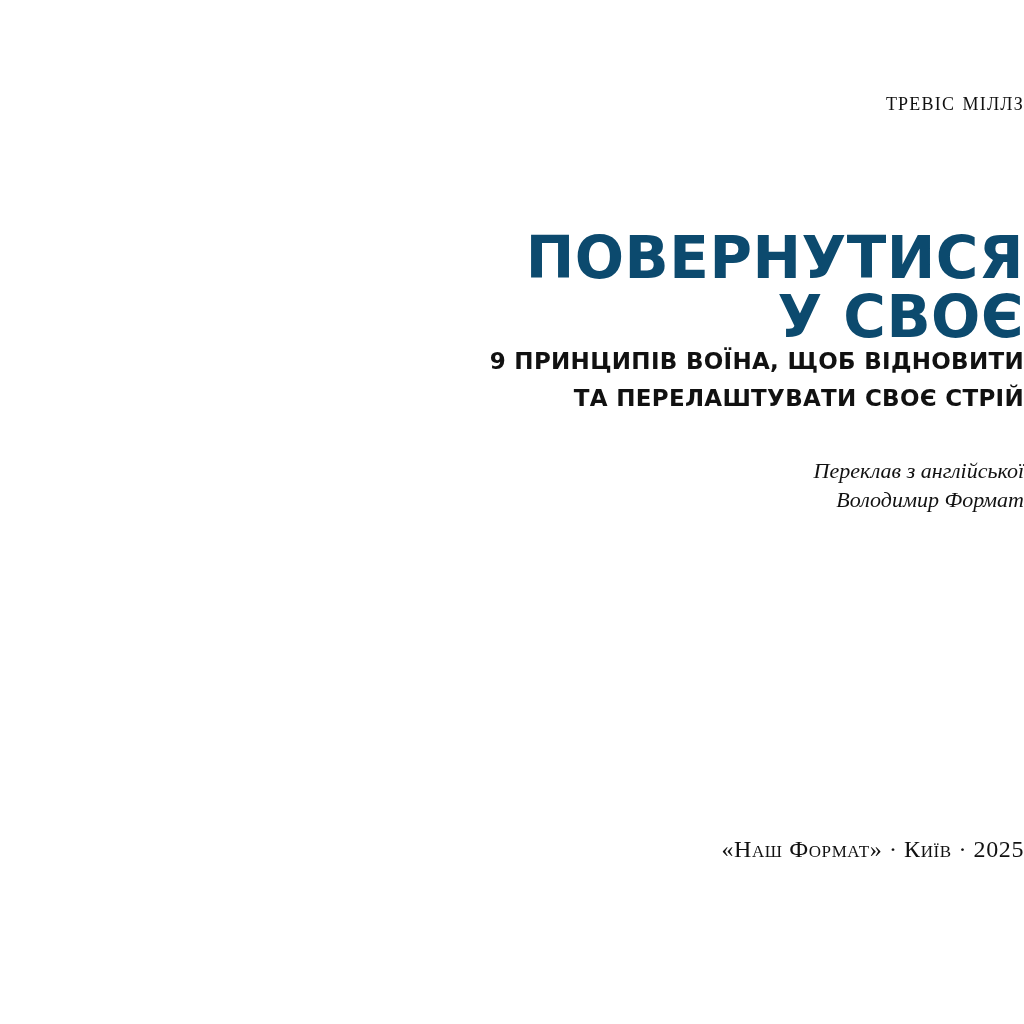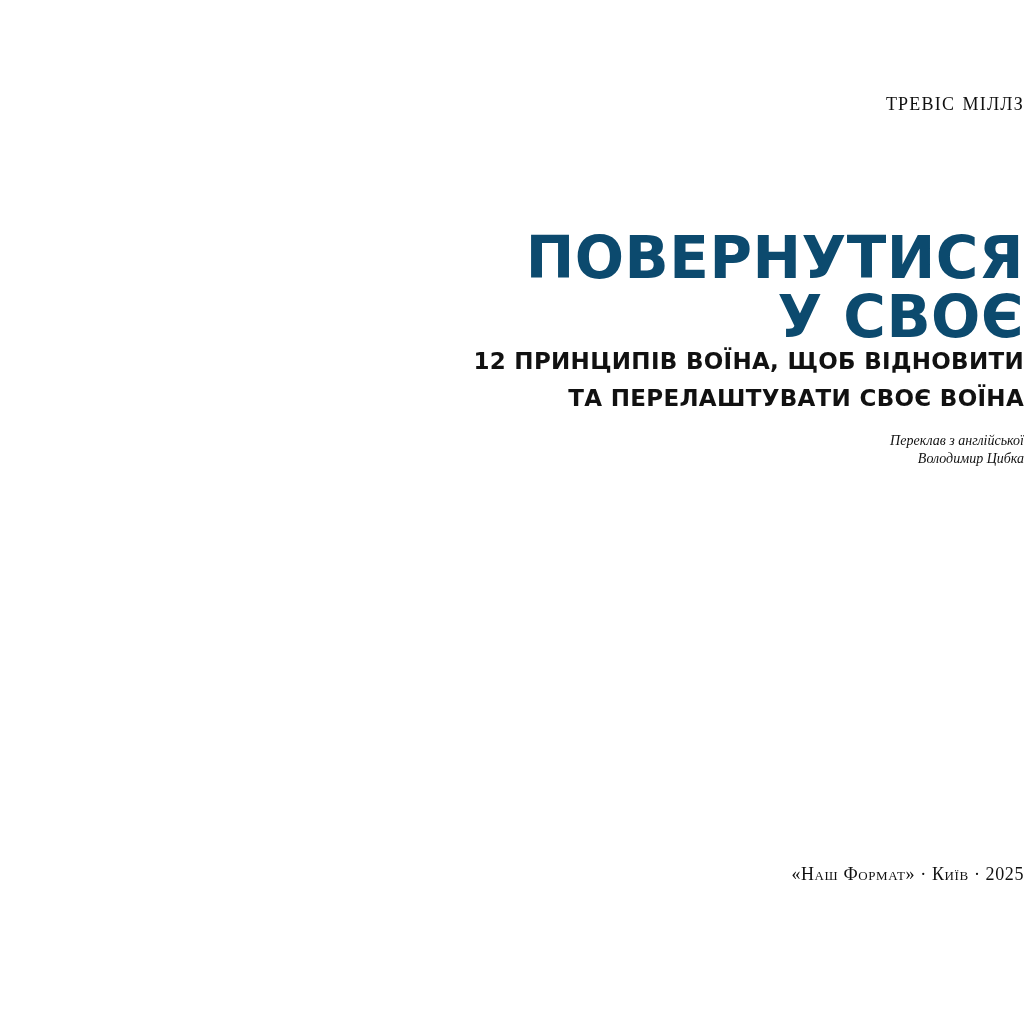--- a/index.html
+++ b/index.html
@@ -63,59 +63,59 @@
     line-height: 1.62;
     letter-spacing: 0.3px;
     color: #111111;
   }
   .subtitle-line {
     display: block;
   }
 
   
   .translator {
-    top: 432px;
+    top: 456px;
     font-family: "Liberation Serif", serif;
     font-style: italic;
-    font-size: 14px;
+    font-size: 22px;
     line-height: 1.32;
     color: #111111;
   }
   .translator-line {
     display: block;
   }
 
   
   .imprint {
-    top: 864px;
+    top: 836px;
     font-family: "Liberation Serif", serif;
-    font-size: 18px;
+    font-size: 24px;
     letter-spacing: 0.6px;
     color: #111111;
     font-variant: small-caps;
     padding-left: 47px;
   }
 </style>
 </head>
 <body>
 
 <div class="page">
 
   <div class="content-block author">Тревіс Міллз</div>
 
   <h1 class="content-block title">
     <span class="title-line">ПОВЕРНУТИСЯ</span>
     <span class="title-line">У СВОЄ</span>
   </h1>
 
   <div class="content-block subtitle">
-    <span class="subtitle-line">12 ПРИНЦИПІВ ВОЇНА, ЩОБ ВІДНОВИТИ</span>
-    <span class="subtitle-line">ТА ПЕРЕЛАШТУВАТИ СВОЄ ВОЇНА</span>
+    <span class="subtitle-line">9 ПРИНЦИПІВ ВОЇНА, ЩОБ ВІДНОВИТИ</span>
+    <span class="subtitle-line">ТА ПЕРЕЛАШТУВАТИ СВОЄ СТРІЙ</span>
   </div>
 
   <div class="content-block translator">
     <span class="translator-line">Переклав з англійської</span>
-    <span class="translator-line">Володимир Цибка</span>
+    <span class="translator-line">Володимир Формат</span>
   </div>
 
   <div class="content-block imprint">«Наш Формат» · Київ · 2025</div>
 
 </div>
 
 </body></html>

